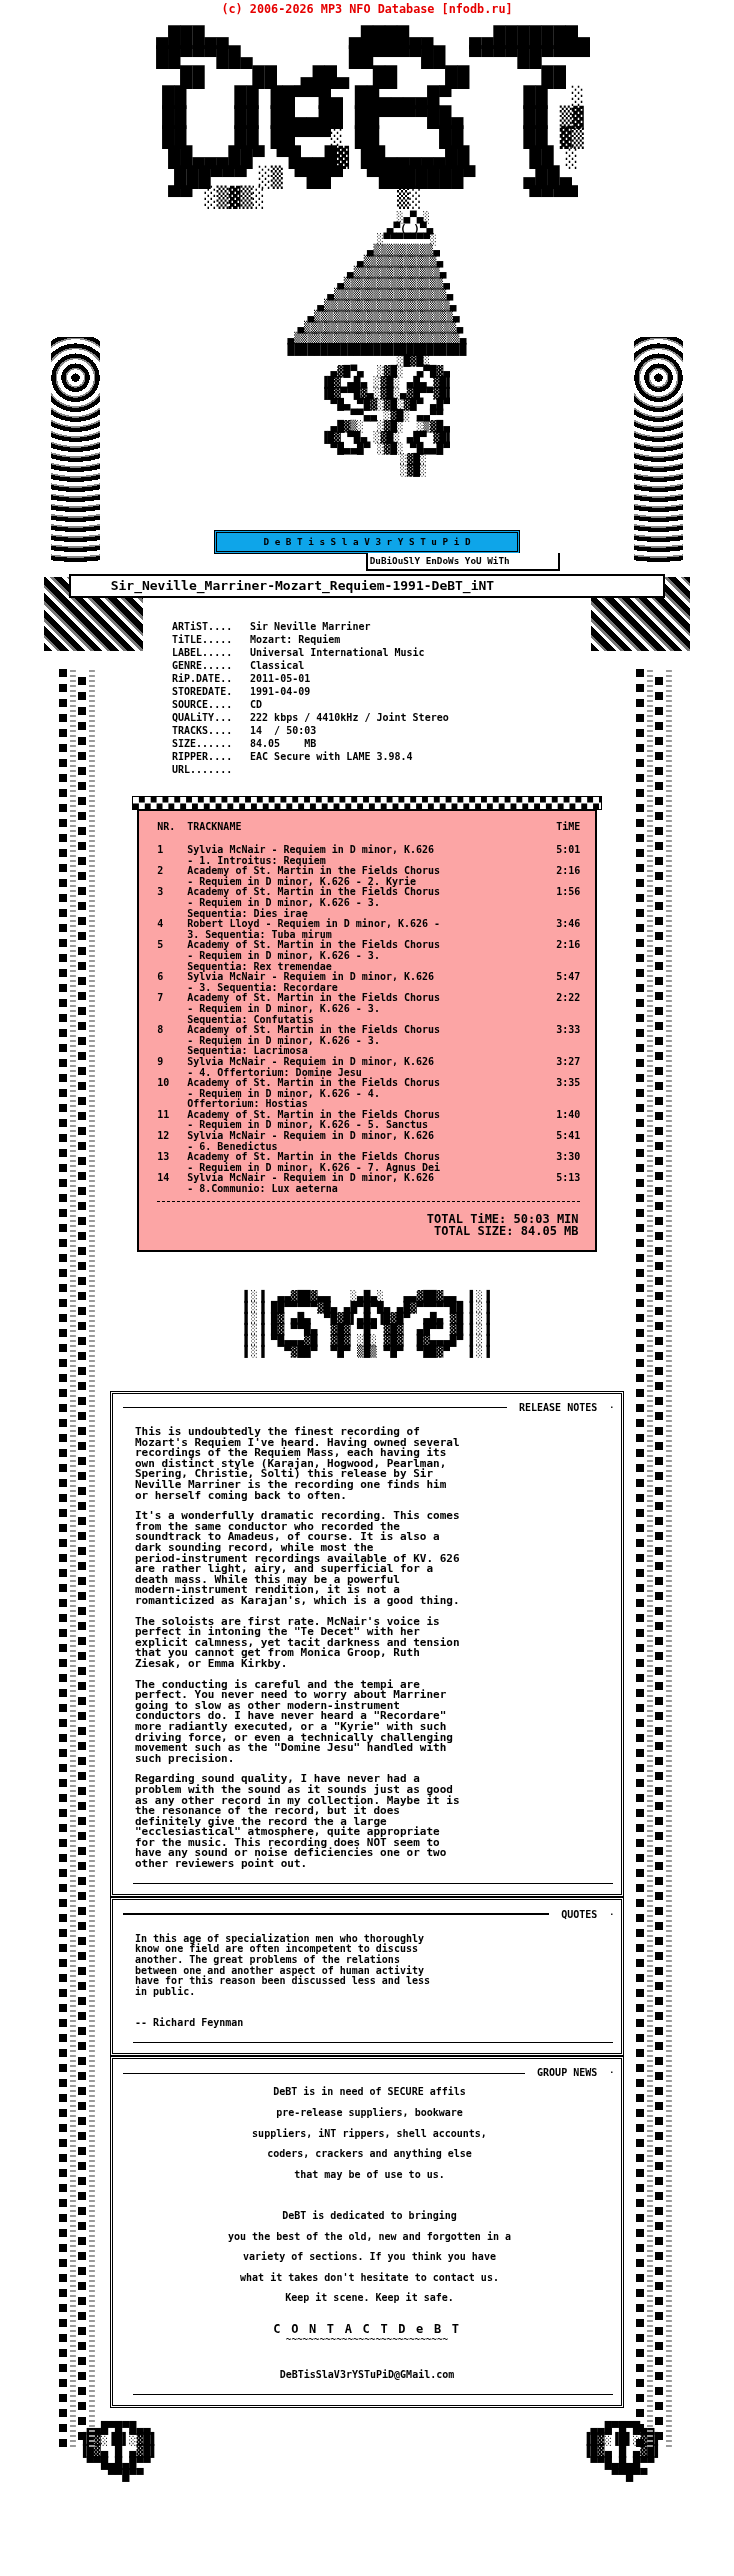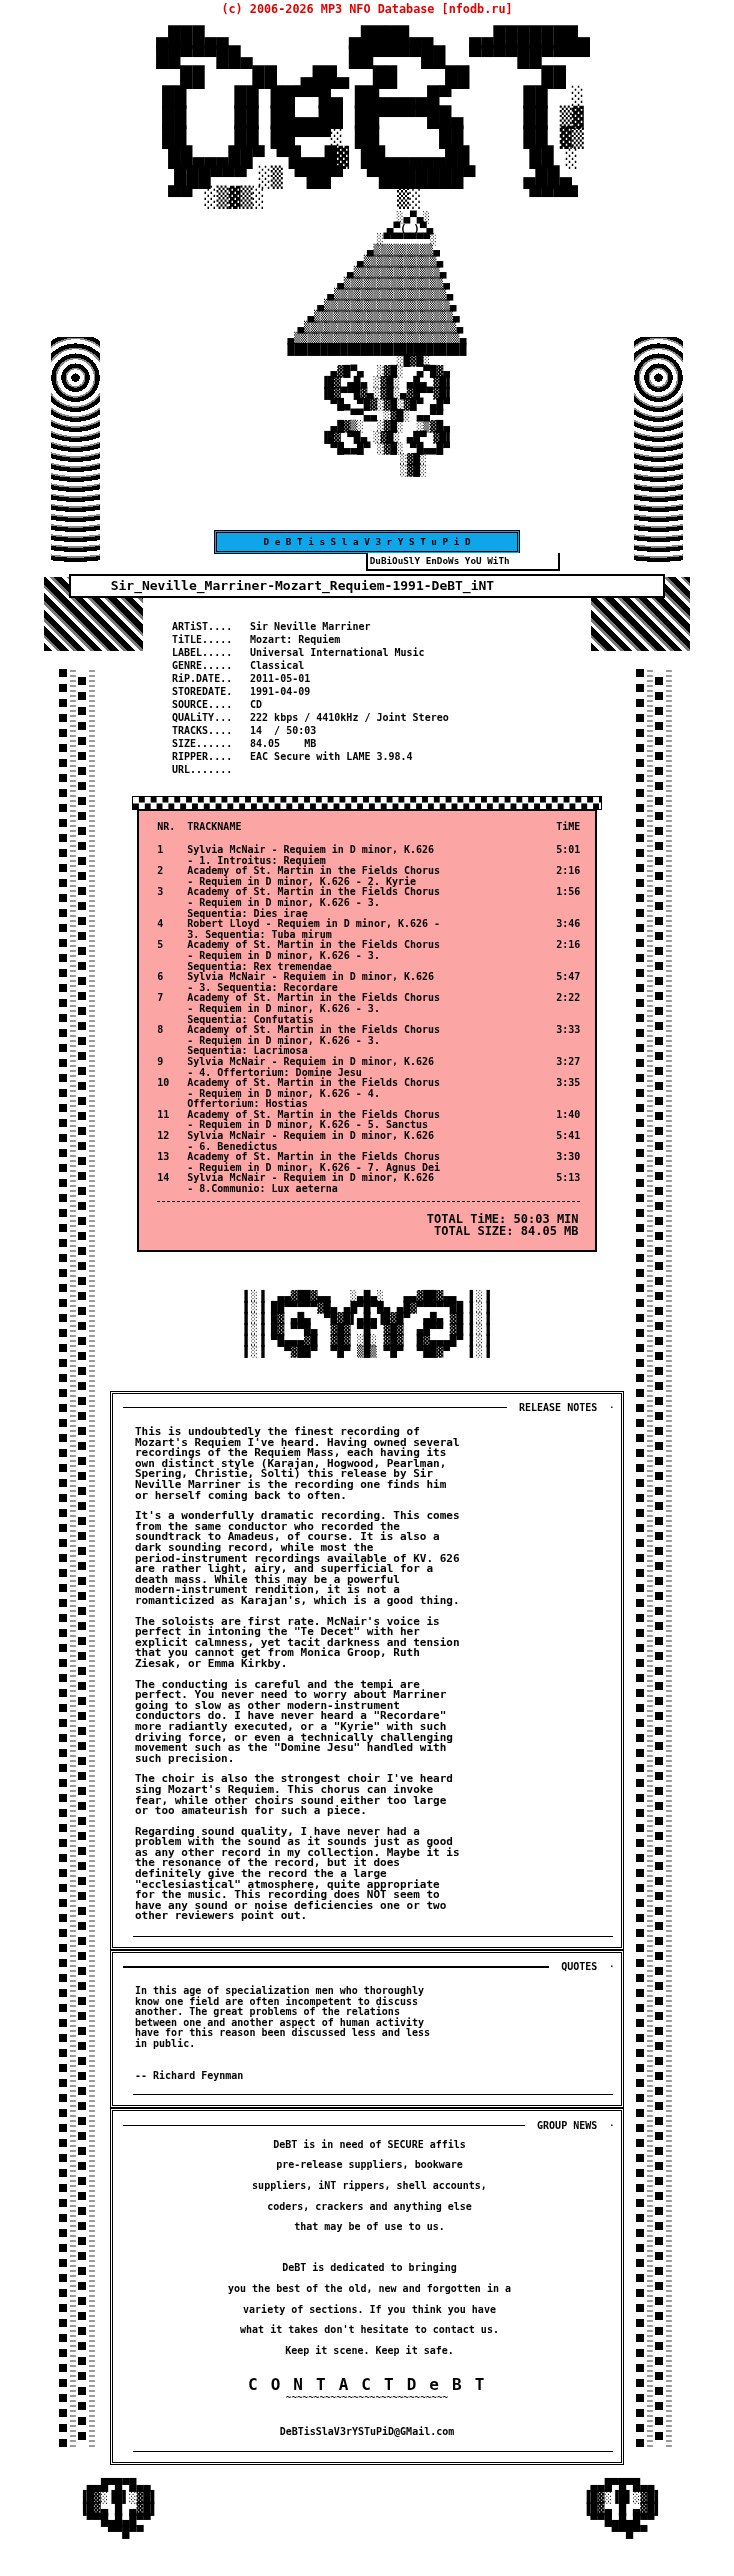--- a/index.html
+++ b/index.html
@@ -70,21 +70,21 @@
   .box-body{padding:3.4px 17px 0 22px;}
   .para{white-space:pre;font-size:11px;line-height:10.6px;margin:10px 0 0;}
   .footline{border-top:0.8px solid #000;margin:13.5px 8.4px 10px 20px;}
   .quote-text{white-space:pre;font-size:10px;line-height:10.6px;margin-top:10px;}
   .quote-attr{font-size:10px;line-height:11px;margin-top:20px;}
 
   
   .news-line{text-align:center;font-size:10px;line-height:10.6px;min-height:10.6px;margin-bottom:10px;}
   .news-body{padding-top:8.4px;}
   .contact{margin-top:18.5px;text-align:center;}
-  .contact-title{font-size:16px;letter-spacing:1.7px;}
+  .contact-title{font-size:12px;letter-spacing:1.7px;}
   .contact-wave{font-size:9.3px;line-height:6.7px;letter-spacing:0;}
   .contact-email{font-size:10px;margin-top:26px;}
 </style>
 </head>
 <body>
 
 <div class="ornament left"></div>
 <div class="ornament right"></div>
 <div class="grunge left"></div>
 <div class="grunge right"></div>
@@ -320,24 +320,20 @@
 
   <div class="para">The conducting is careful and the tempi are
 perfect. You never need to worry about Marriner
 going to slow as other modern-instrument
 conductors do. I have never heard a "Recordare"
 more radiantly executed, or a "Kyrie" with such
 driving force, or even a technically challenging
 movement such as the "Domine Jesu" handled with
 such precision.</div>
 
-  <div class="para">The choir is also the strongest choir I've heard
-sing Mozart's Requiem. This chorus can invoke
-fear, while other choirs sound either too large
-or too amateurish for such a piece.</div>
 
   <div class="para">Regarding sound quality, I have never had a
 problem with the sound as it sounds just as good
 as any other record in my collection. Maybe it is
 the resonance of the record, but it does
 definitely give the record the a large
 "ecclesiastical" atmosphere, quite appropriate
 for the music. This recording does NOT seem to
 have any sound or noise deficiencies one or two
 other reviewers point out.</div>

